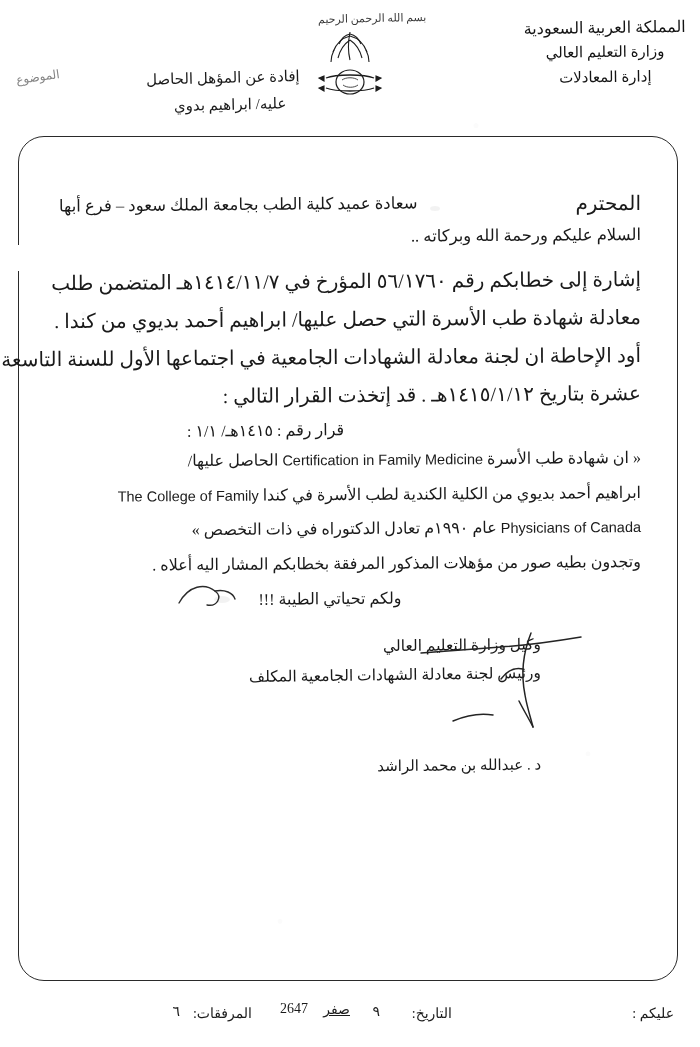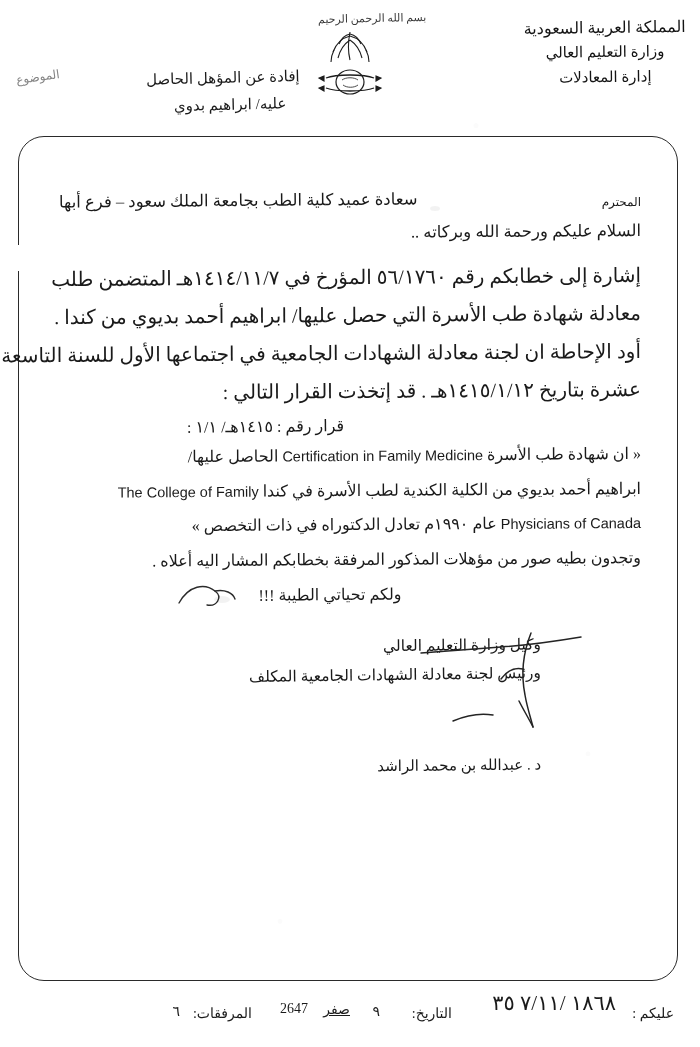--- a/index.html
+++ b/index.html
@@ -137,21 +137,21 @@
   }
 
   .row-addr {
     display: flex;
     justify-content: space-between;
     align-items: baseline;
     font-size: 16.5px;
     margin-bottom: 6px;
   }
   .addr-main { transform: rotate(-0.5deg); }
-  .addr-resp { font-size: 12px; margin-left: 46px; }
+  .addr-resp { font-size: 20px; margin-left: 46px; }
 
   .salam {
     font-size: 16.5px;
     margin-bottom: 10px;
     transform: rotate(-0.4deg);
   }
 
   .para {
     font-size: 20px;
     line-height: 2.1;
@@ -367,21 +367,20 @@
             <path d="M44 14 C54 12 62 16 64 22"></path>
           </g>
         </svg>
       </div>
 
     </div>
   </div>
 
   <div class="footer">
     <span class="f-item f-ref">عليكم :</span>
-    <span class="f-item f-refno">١٨٦٨ /٧/١١ ٣٥</span>
     <span class="f-item f-date">التاريخ:</span>
     <span class="f-item f-day">٩</span>
     <span class="f-item f-month">صفر</span>
     <span class="f-item f-year">2647</span>
     <span class="f-item f-att">المرفقات:</span>
     <span class="f-item f-attno">٦</span>
   </div>
 
   <div class="smudge" style="left:214px;top:596px;width:16px;height:7px;"></div>
   <div class="smudge" style="left:430px;top:206px;width:10px;height:5px;"></div>

